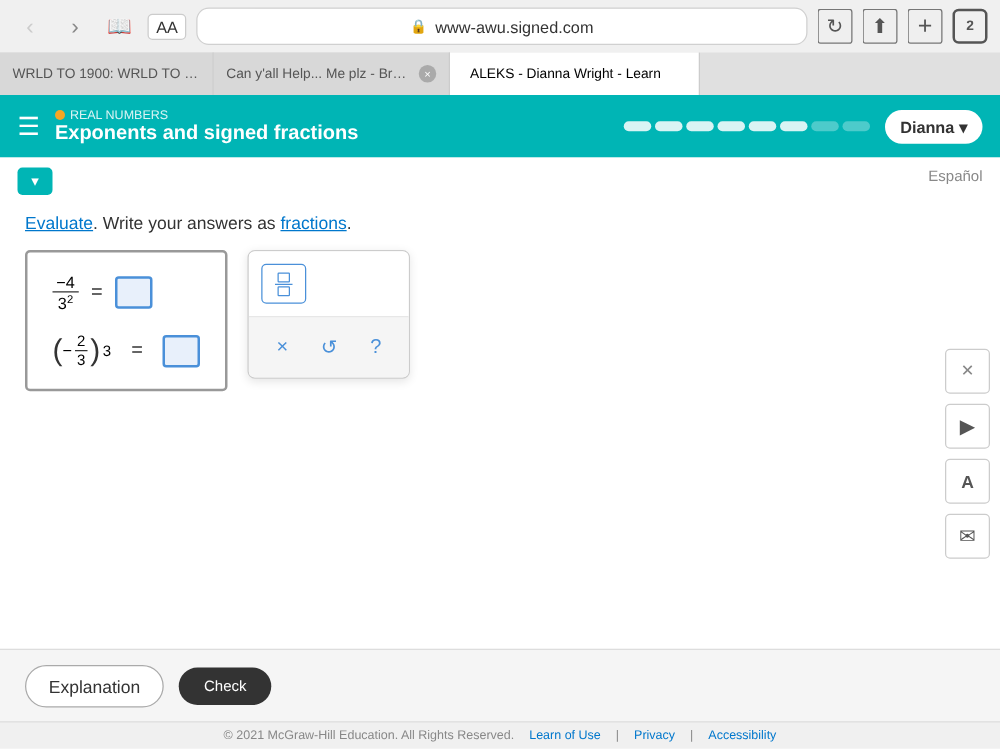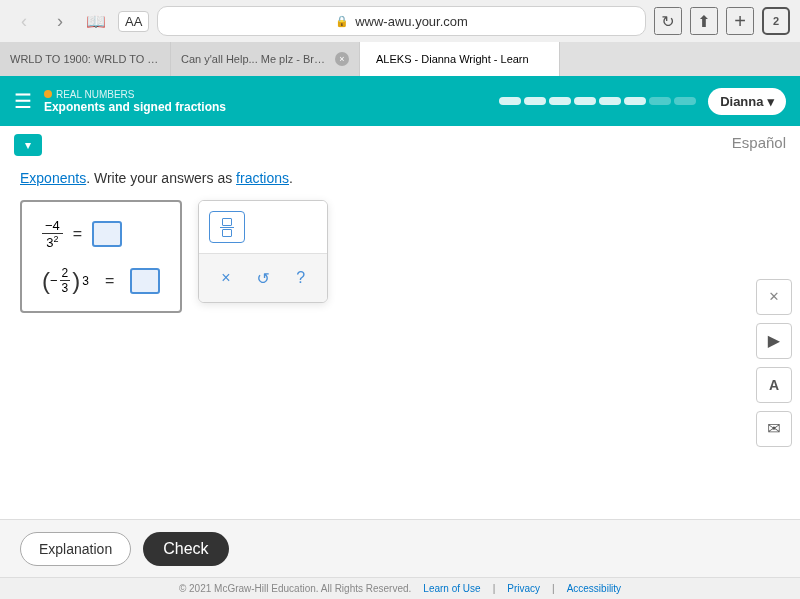--- a/index.html
+++ b/index.html
@@ -120,21 +120,21 @@
       align-items: center;
       gap: 4px;
     }
     .category-dot {
       width: 8px; height: 8px;
       background: #f5a623;
       border-radius: 50%;
       display: inline-block;
     }
     .header-subtitle {
-      font-size: 12px;
+      font-size: 16px;
       font-weight: 600;
       color: white;
     }
     .progress-bar-area {
       display: flex;
       align-items: center;
       gap: 3px;
     }
     .progress-segment {
       width: 22px; height: 8px;
@@ -176,21 +176,21 @@
       align-items: center;
       justify-content: center;
       cursor: pointer;
     }
     .collapse-chevron { color: white; font-size: 12px; }
 
     .espanol-link {
       position: absolute;
       top: 8px;
       right: 14px;
-      font-size: 15px;
+      font-size: 12px;
       color: #888;
       cursor: pointer;
     }
 
     
     .math-instruction {
       padding: 44px 20px 14px 20px;
       font-size: 14px;
       color: #333;
     }
@@ -363,21 +363,21 @@
       border-radius: 20px;
       font-size: 14px;
       color: #333;
       cursor: pointer;
     }
     .check-btn {
       padding: 8px 20px;
       background: #333;
       border: none;
       border-radius: 20px;
-      font-size: 16px;
+      font-size: 12px;
       color: white;
       cursor: pointer;
     }
 
     
     .copyright-bar {
       position: absolute;
       bottom: 0; left: 0; right: 0;
       height: 22px;
       background: #f0f0f0;
@@ -403,21 +403,21 @@
 <div class="main-layout">
 
 
   <div class="browser-chrome">
     <button class="nav-btn disabled">‹</button>
     <button class="nav-btn">›</button>
     <div class="book-btn">📖</div>
     <button class="aa-btn">AA</button>
     <div class="address-bar">
       <span class="lock-icon">🔒</span>
-      <span>www-awu.your.com</span>
+      <span>www-awu.signed.com</span>
     </div>
     <button class="reload-btn">↻</button>
     <button class="share-btn">⬆</button>
     <button class="plus-btn">+</button>
     <div class="tabs-btn" style="font-size:11px;font-weight:bold;">2</div>
   </div>
 
   <div class="browser-tabs">
     <div class="tab">
       <span style="overflow:hidden;text-overflow:ellipsis;max-width:150px;">WRLD TO 1900: WRLD TO 1900-002 | Schoology</span>
@@ -458,21 +458,21 @@
 
   <div class="content-area" style="flex:1;position:relative;">
 
     <div class="collapse-btn">
       <span class="collapse-chevron">▾</span>
     </div>
 
     <div class="espanol-link">Español</div>
 
     <div class="math-instruction">
-      <a>Exponents</a><span>. Write your answers as </span><a>fractions</a><span>.</span>
+      <a>Evaluate</a><span>. Write your answers as </span><a>fractions</a><span>.</span>
     </div>
 
     <div class="math-problems">
 
       <div class="problem-box">
 
         <div class="math-row">
           <div style="display:inline-flex;align-items:baseline;">
             <div class="fraction">
                 <span class="fraction-num">−4</span>

